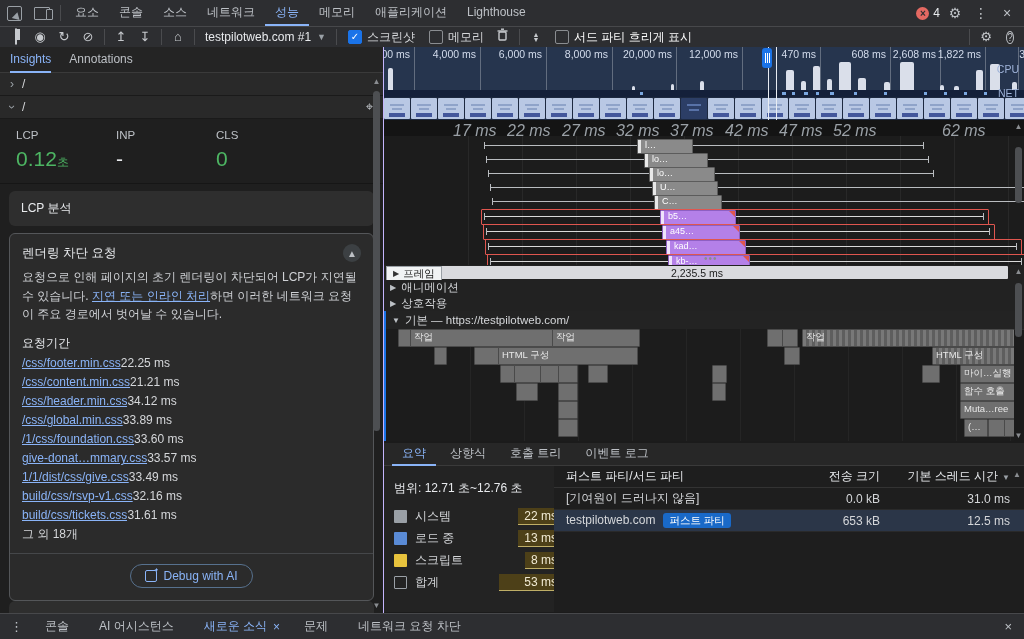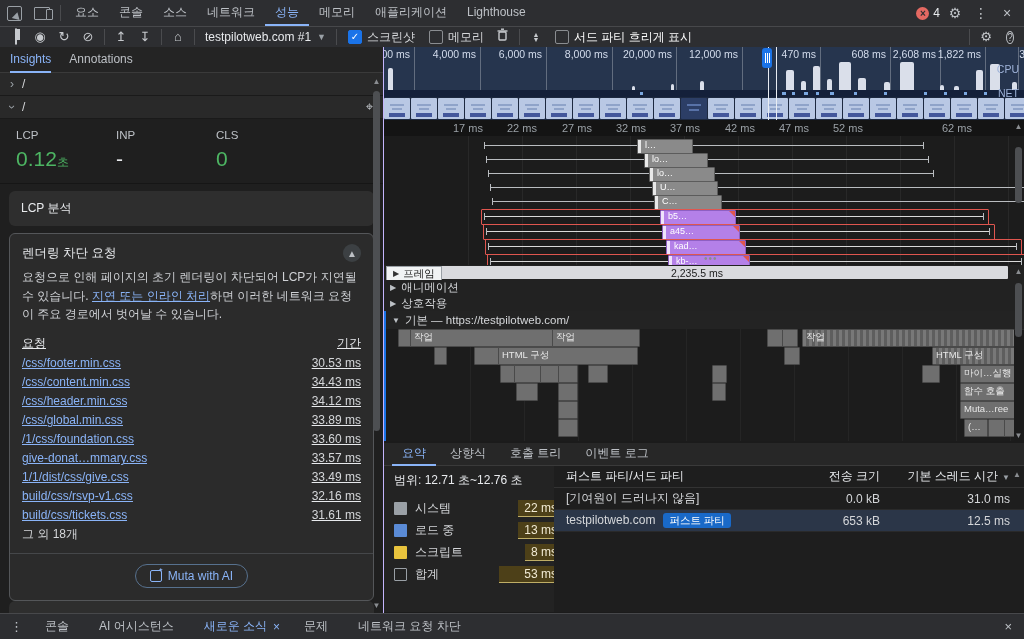--- a/index.html
+++ b/index.html
@@ -66,21 +66,21 @@
   .card{margin:7px 9px;background:#2e2e2e;border-radius:6px;padding:9px 12px;color:#e8eaed;}
   .card.header-only{font-size:12px;}
   #insight-card{border:1px solid #545659;background:#2b2b2b;padding:10px 12px 12px;}
   #insight-title-row{display:flex;align-items:center;justify-content:space-between;margin-bottom:6px;}
   #insight-title{font-size:12.5px;color:#e8eaed;}
   .chev-circle{width:18px;height:18px;border-radius:50%;background:#3c4043;color:#bdc1c6;font-size:10px;
                display:flex;align-items:center;justify-content:center;cursor:pointer;}
   #insight-desc{color:#cfd1d5;line-height:1.55;margin:0 0 10px;}
   #insight-desc a{color:#8ab4f8;text-decoration:underline;cursor:pointer;}
   .req-table{width:100%;}
-  .req-head,.req-row{display:flex;justify-content:space-between;align-items:center;height:19px;text-decoration:underline;}
+  .req-head,.req-row{display:flex;align-items:center;height:19px;}
   .req-head{color:#e8eaed;margin-bottom:1px;}
   .req-row .file{color:#8ab4f8;text-decoration:underline;cursor:pointer;white-space:nowrap;overflow:hidden;}
   .req-row .dur{color:#d5d7da;white-space:nowrap;}
   .req-more{height:20px;display:flex;align-items:center;color:#d5d7da;}
   .card-divider{height:1px;background:#45474a;margin:8px -12px 10px;}
   #debug-btn{display:flex;align-items:center;gap:6px;margin:2px auto 0;border:1px solid #57718e;border-radius:14px;
              background:transparent;color:#8ab4f8;font-size:12px;padding:4px 14px;cursor:pointer;
              font-family:inherit;}
   .ai-ic{width:10px;height:10px;border:1.5px solid #8ab4f8;border-radius:2px;position:relative;}
   .ai-ic:after{content:"";position:absolute;right:-2px;top:-3px;width:4px;height:4px;background:#8ab4f8;
@@ -106,21 +106,21 @@
          background-image:linear-gradient(#8fa3c9 0 0),linear-gradient(#8fa3c9 0 0),linear-gradient(#44579b 0 0);
          background-repeat:no-repeat;background-size:14px 2px,10px 2px,16px 4px;background-position:6px 6px,8px 10px,5px 15px;}
   .thumb.dark{background:#2c3e66;background-image:linear-gradient(#5872a8 0 0),linear-gradient(#5872a8 0 0);
          background-repeat:no-repeat;background-size:14px 2px,10px 2px;background-position:6px 6px,8px 11px;}
   #ov-handle{position:absolute;top:1px;width:10px;height:20px;background:#1a73e8;border-radius:3px;cursor:ew-resize;
              display:flex;align-items:center;justify-content:center;gap:1px;}
   #ov-handle i{width:1px;height:10px;background:#fff;}
   .ov-vline{position:absolute;top:0;bottom:0;width:1px;background:#e8ecf2;}
 
   #ruler2{position:absolute;left:0;top:73px;right:0;height:16px;background:#141414;border-bottom:1px solid #000;}
-  .r2-tick{position:absolute;top:2px;color:#9aa0a6;font-size:11px;}
+  .r2-tick{position:absolute;top:2px;color:#9aa0a6;font-size:16px;font-style:italic;}
 
   #netregion{position:absolute;left:0;top:89px;right:0;height:129px;background:#1c1c1c;
     background-image:repeating-linear-gradient(90deg,transparent 0 53px,rgba(255,255,255,.05) 53px 54px);
     background-position:31px 0;overflow:hidden;}
   .net-row{position:absolute;left:0;right:0;height:14px;}
   .whisker{position:absolute;top:6px;height:1px;background:#b9bcc0;}
   .whisker:before,.whisker:after{content:"";position:absolute;top:-3px;width:1px;height:7px;background:#b9bcc0;}
   .whisker:before{left:0;} .whisker:after{right:0;}
   .req-box{position:absolute;top:0;height:13px;background:#8a8a8a;border:1px solid #5c5c5c;border-radius:1px;
            color:#fff;font-size:9px;line-height:11px;padding-left:4px;overflow:hidden;white-space:nowrap;cursor:pointer;}
@@ -155,21 +155,21 @@
   .rail{position:absolute;right:1px;width:9px;color:#8a8d91;font-size:8px;text-align:center;}
   .rail-thumb{position:absolute;right:2px;width:7px;background:#4d4f52;border-radius:4px;}
 
   
   #bottom-tabs{position:absolute;left:384px;right:0;top:443px;height:22px;background:#272727;
                border-bottom:1px solid #3a3a3a;display:flex;align-items:center;padding-left:8px;gap:4px;}
   .b-tab{padding:0 10px;height:100%;display:flex;align-items:center;color:#bdc1c6;cursor:pointer;
          border-bottom:2px solid transparent;white-space:nowrap;}
   .b-tab.active{color:#8ab4f8;border-bottom-color:#8ab4f8;}
   #bottom-body{position:absolute;left:384px;right:0;top:466px;bottom:27px;background:#232323;}
-  #summary-box{position:absolute;left:0;top:0;bottom:0;width:169px;border-right:4px solid #b91c1c;padding:6px 10px;}
+  #summary-box{position:absolute;left:0;top:8px;bottom:0;width:169px;border-right:4px solid #b91c1c;padding:6px 10px;}
   #range-label{color:#e8eaed;margin-bottom:8px;white-space:nowrap;}
   .legend-row{display:flex;align-items:center;height:22px;}
   .swatch{width:11px;height:11px;border-radius:1px;margin-right:8px;flex:none;border:1px solid transparent;}
   .legend-row.total .swatch{background:transparent !important;border-color:#9aa0a6;}
   .legend-row .l-label{color:#d5d7da;white-space:nowrap;}
   .legend-row .l-value{margin-left:auto;background:#4d4018;color:#f1ead4;padding:1px 6px;border-bottom:1px solid #bfae66;
                        white-space:nowrap;cursor:pointer;}
   .legend-row.total .l-value{min-width:52px;text-align:right;}
   #tp-table{position:absolute;left:170px;right:0;top:0;bottom:0;background:#1e1e1e;}
   .tp-head,.tp-row{display:flex;align-items:center;height:21px;padding:0 14px 0 12px;color:#d5d7da;}
@@ -324,25 +324,25 @@
       <p id="insight-desc"><span>요청으로 인해 페이지의 초기 렌더링이 차단되어 LCP가 지연될 수 있습니다. </span><a>지연 또는 인라인 처리</a><span>하면 이러한 네트워크 요청이 주요 경로에서 벗어날 수 있습니다.</span></p>
       <div class="req-table">
         <div class="req-head">
           <span>요청</span>
           <span>기간</span>
         </div>
         <div>
 
         <div class="req-row">
               <span class="file">/css/footer.min.css</span>
-              <span class="dur">30.53 ms</span>
+              <span class="dur">22.25 ms</span>
             </div>
             <div class="req-row">
               <span class="file">/css/content.min.css</span>
-              <span class="dur">34.43 ms</span>
+              <span class="dur">21.21 ms</span>
             </div>
             <div class="req-row">
               <span class="file">/css/header.min.css</span>
               <span class="dur">34.12 ms</span>
             </div>
             <div class="req-row">
               <span class="file">/css/global.min.css</span>
               <span class="dur">33.89 ms</span>
             </div>
             <div class="req-row">
@@ -364,21 +364,21 @@
             <div class="req-row">
               <span class="file">build/css/tickets.css</span>
               <span class="dur">31.61 ms</span>
             </div>
           </div>
         <div class="req-more">그 외 18개</div>
       </div>
       <div class="card-divider"></div>
       <button id="debug-btn">
         <span class="ai-ic"></span>
-        <span>Muta with AI</span>
+        <span>Debug with AI</span>
       </button>
     </div>
 
     <div class="card header-only">
       
     </div>
     <div id="partial-card"></div>
 
     <div id="sb-scroll">
       <span class="sarrow" style="top:0;">▲</span>

